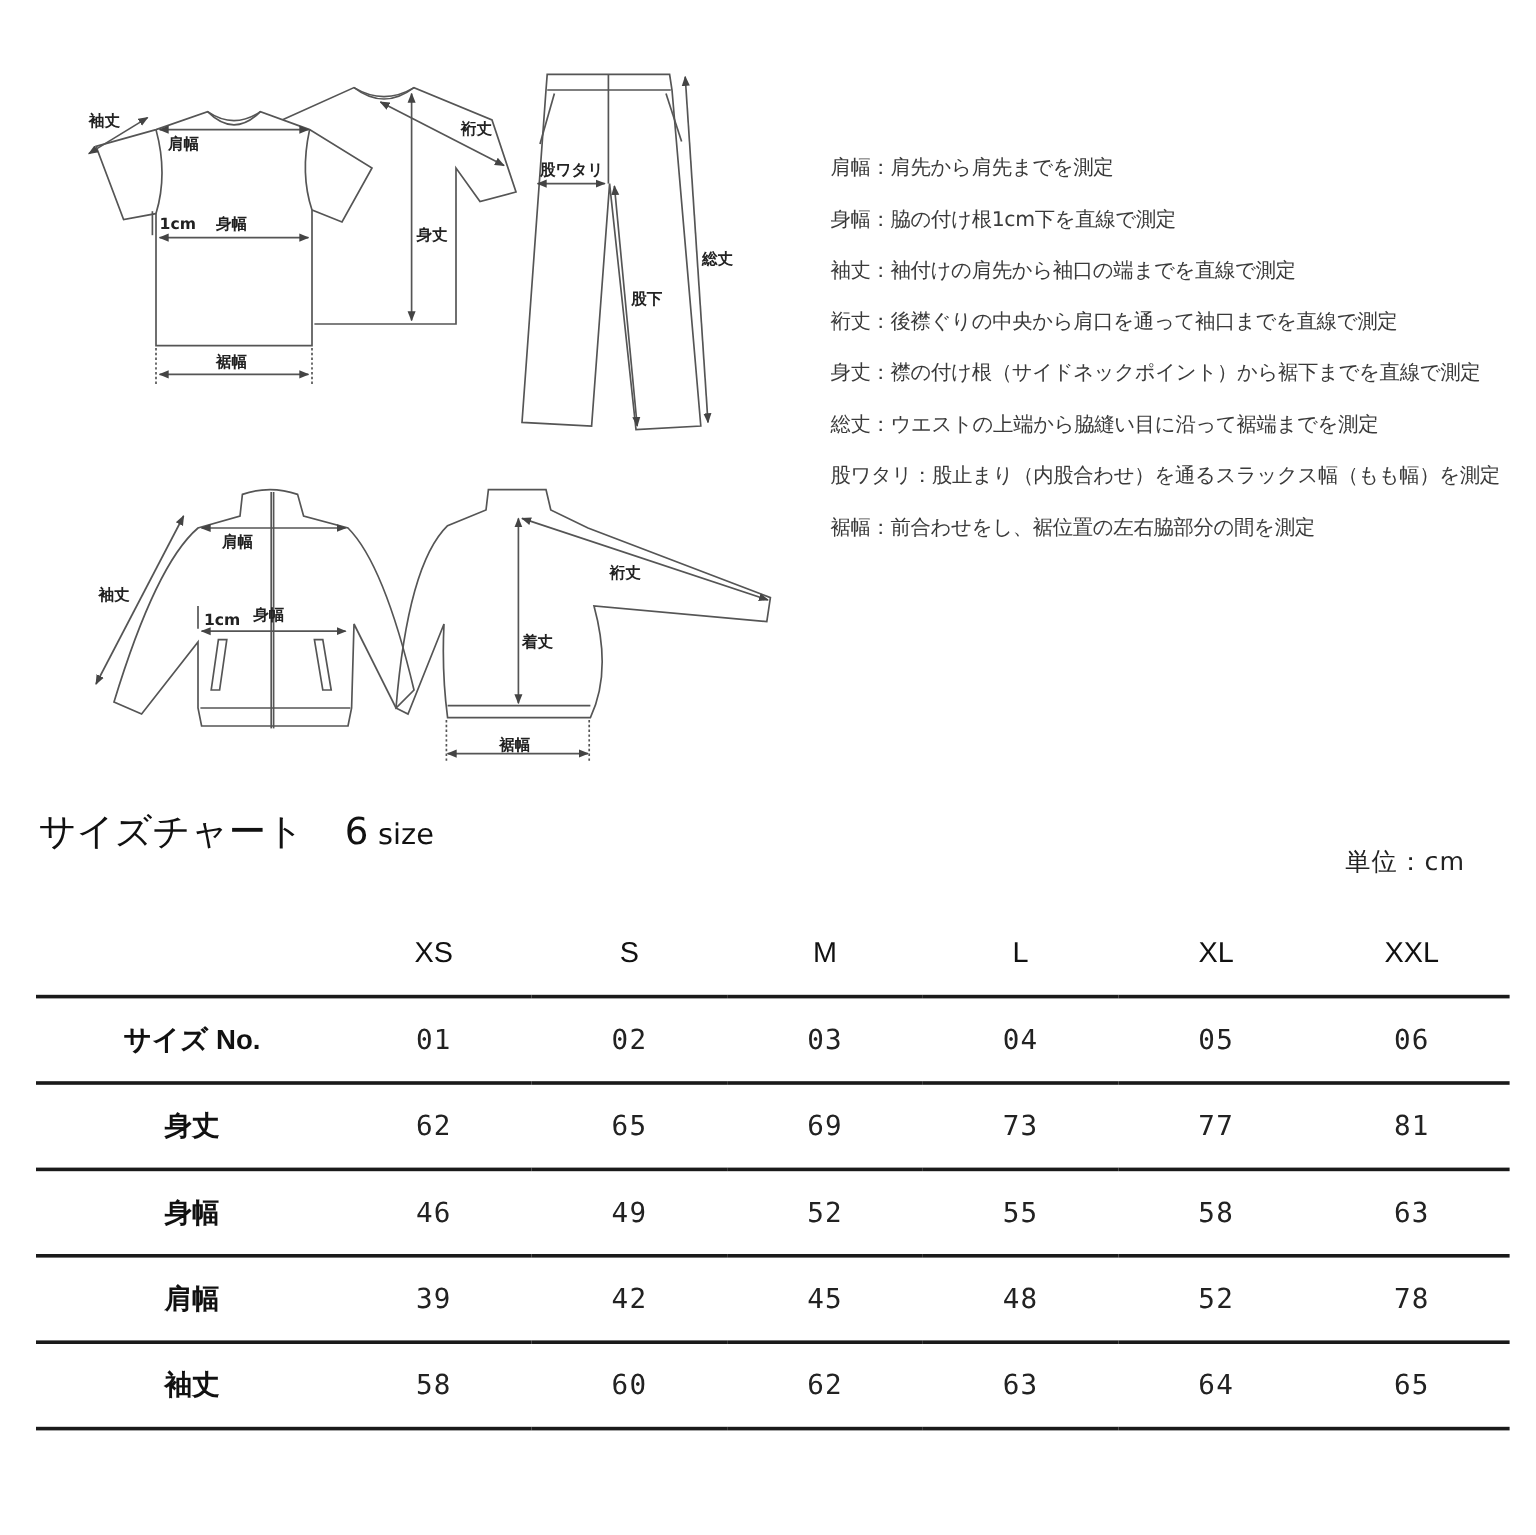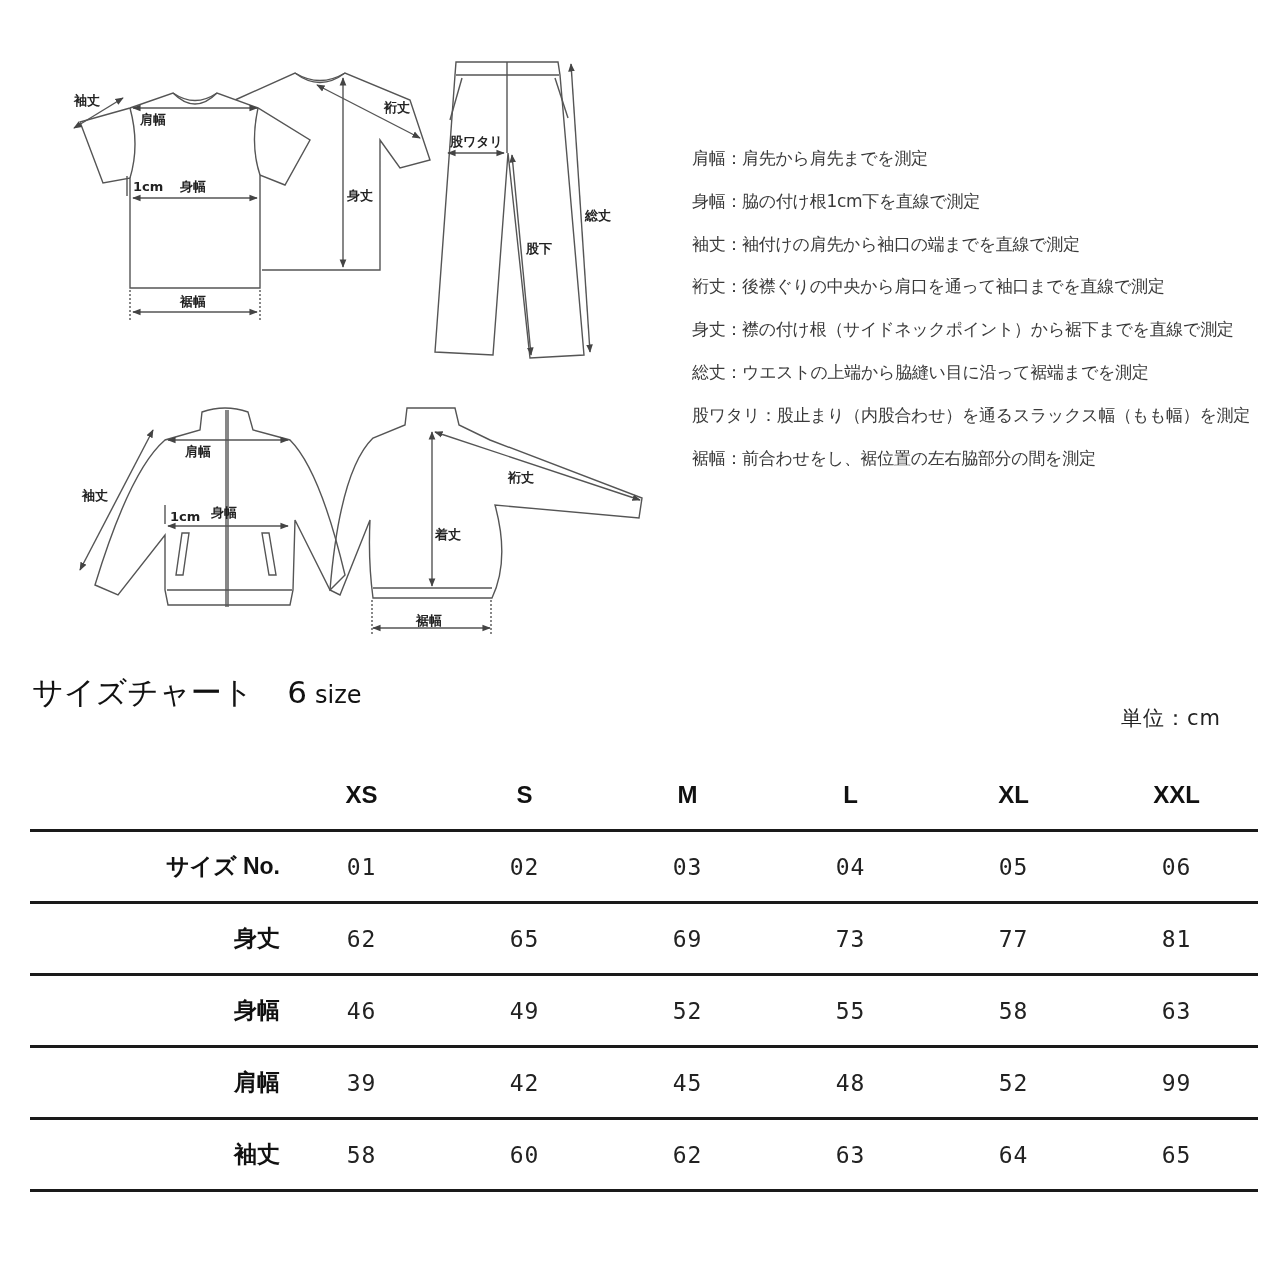--- a/index.html
+++ b/index.html
@@ -1,30 +1,30 @@
 <!DOCTYPE html>
 <html><head>
 <meta charset="utf-8">
 <style>
   html, body { margin: 0; padding: 0; background: #ffffff; }
   body { width: 1280px; height: 1279px; position: relative; overflow: hidden; font-family: "DejaVu Sans", sans-serif; color: #1a1a1a; }
   .diagram { position: absolute; left: 0; top: 0; width: 680px; height: 650px; }
   .diagram svg { width: 680px; height: 650px; }
   .diagram text { font-family: "DejaVu Sans", sans-serif; font-size: 13px; font-weight: bold; fill: #222; }
-  .notes { position: absolute; left: 692px; top: 126px; width: 580px; margin-top: 18px; }
+  .notes { position: absolute; left: 692px; top: 126px; width: 580px; }
   .note { font-size: 17px; color: #3a3a3a; height: 42.8px; line-height: 28px; white-space: nowrap; letter-spacing: -0.3px; }
   .title { position: absolute; left: 32px; top: 672px; font-size: 31px; font-weight: normal; color: #111; white-space: nowrap; }
   .title .count { margin-left: 34px; font-size: 31px; }
   .title .unit-size { font-size: 24px; margin-left: 8px; }
   .unit { position: absolute; left: 1121px; top: 704px; font-size: 21px; color: #222; letter-spacing: 1px; }
   table.sizes { position: absolute; left: 30px; top: 760px; width: 1228px; border-collapse: collapse; }
   table.sizes th, table.sizes td { height: 69px; padding: 0; text-align: center; font-family: "Liberation Sans", sans-serif; }
-  table.sizes thead th { font-size: 24px; font-weight: bold; color: #111; border-bottom: 3px solid #1a1a1a; }
+  table.sizes thead th { font-size: 24px; font-weight: normal; color: #111; border-bottom: 3px solid #1a1a1a; }
   table.sizes tbody td { font-size: 23px; color: #222; border-bottom: 3px solid #1a1a1a; font-family: "DejaVu Sans Mono", monospace; letter-spacing: 1px; }
-  table.sizes tbody th { text-align: right; padding-left: 10px; font-size: 23px; font-weight: bold; color: #111; border-bottom: 3px solid #1a1a1a; }
+  table.sizes tbody th { text-align: center; padding-left: 10px; font-size: 23px; font-weight: bold; color: #111; border-bottom: 3px solid #1a1a1a; }
   col.label-col { width: 250px; }
   col.size-col { width: 163px; }
 </style>
 </head>
 <body>
 
 <div class="diagram">
   <svg viewBox="0 0 680 650" xmlns="http://www.w3.org/2000/svg" fill="none" stroke="#555" stroke-width="1.4">
     <defs>
       <marker id="arr" viewBox="0 0 10 10" refX="9" refY="5" markerWidth="6" markerHeight="6" orient="auto-start-reverse">
@@ -171,21 +171,21 @@
       <td>58</td>
       <td>63</td>
     </tr>
     <tr>
       <th>肩幅</th>
       <td>39</td>
       <td>42</td>
       <td>45</td>
       <td>48</td>
       <td>52</td>
-      <td>99</td>
+      <td>78</td>
     </tr>
     <tr>
       <th>袖丈</th>
       <td>58</td>
       <td>60</td>
       <td>62</td>
       <td>63</td>
       <td>64</td>
       <td>65</td>
     </tr>

